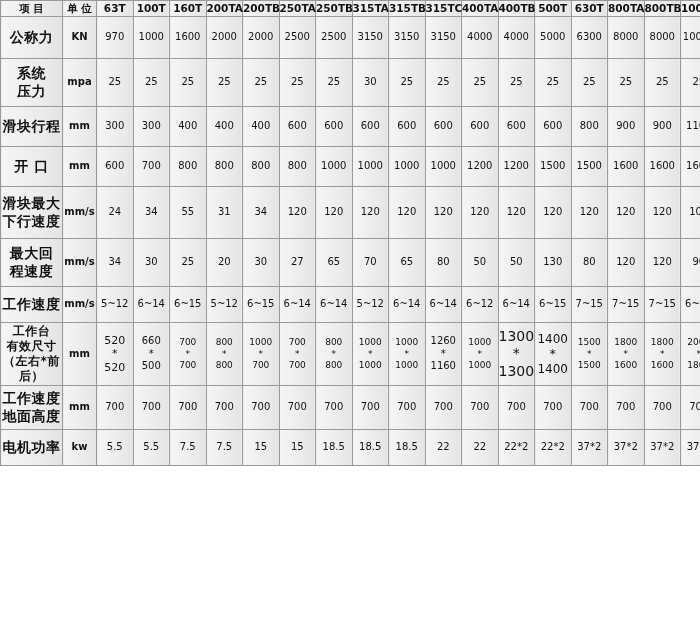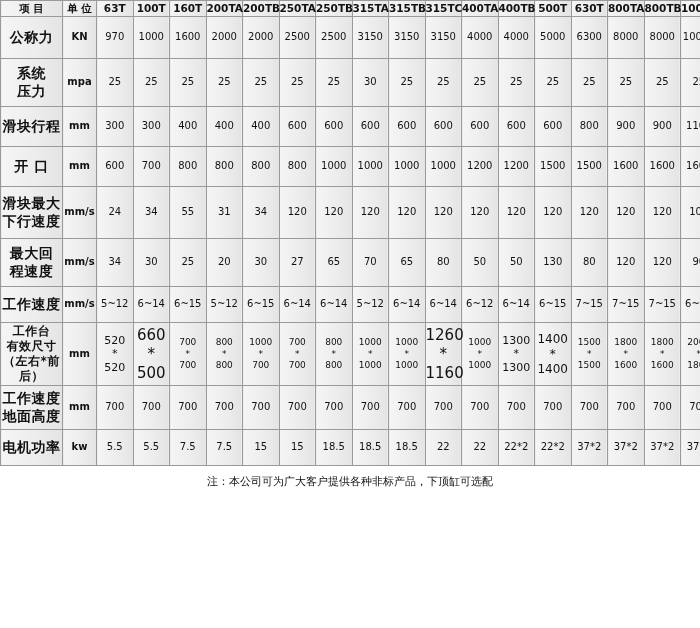--- a/index.html
+++ b/index.html
@@ -288,21 +288,21 @@
       </tr>
 
       <tr style="height:56px">
         <td class="rowhead" style="font-size:12px">工作台
 有效尺寸
 （左右*前后）</td>
         <td class="unit">mm</td>
         <td style="font-size:11px">520
 *
 520</td>
-        <td style="font-size:15px">660
+        <td style="font-size:10px">660
 *
 500</td>
         <td style="font-size:9px">700
 *
 700</td>
         <td style="font-size:9px">800
 *
 800</td>
         <td style="font-size:9px">1000
 *
@@ -312,27 +312,27 @@
 700</td>
         <td style="font-size:9px">800
 *
 800</td>
         <td style="font-size:9px">1000
 *
 1000</td>
         <td style="font-size:9px">1000
 *
 1000</td>
-        <td style="font-size:15px">1260
+        <td style="font-size:10px">1260
 *
 1160</td>
         <td style="font-size:9px">1000
 *
 1000</td>
-        <td style="font-size:11px">1300
+        <td style="font-size:14px">1300
 *
 1300</td>
         <td style="font-size:12px">1400
 *
 1400</td>
         <td style="font-size:9px">1500
 *
 1500</td>
         <td style="font-size:9px">1800
 *
@@ -388,15 +388,14 @@
         <td>22*2</td>
         <td>37*2</td>
         <td>37*2</td>
         <td>37*2</td>
         <td>37*2</td>
 
       </tr>
     </tbody>
   </table>
 
-  <div class="note">注：本公司可为广大客户提供各种非标产品，下顶缸可选配</div>
 
 </div>
 
 </body></html>

